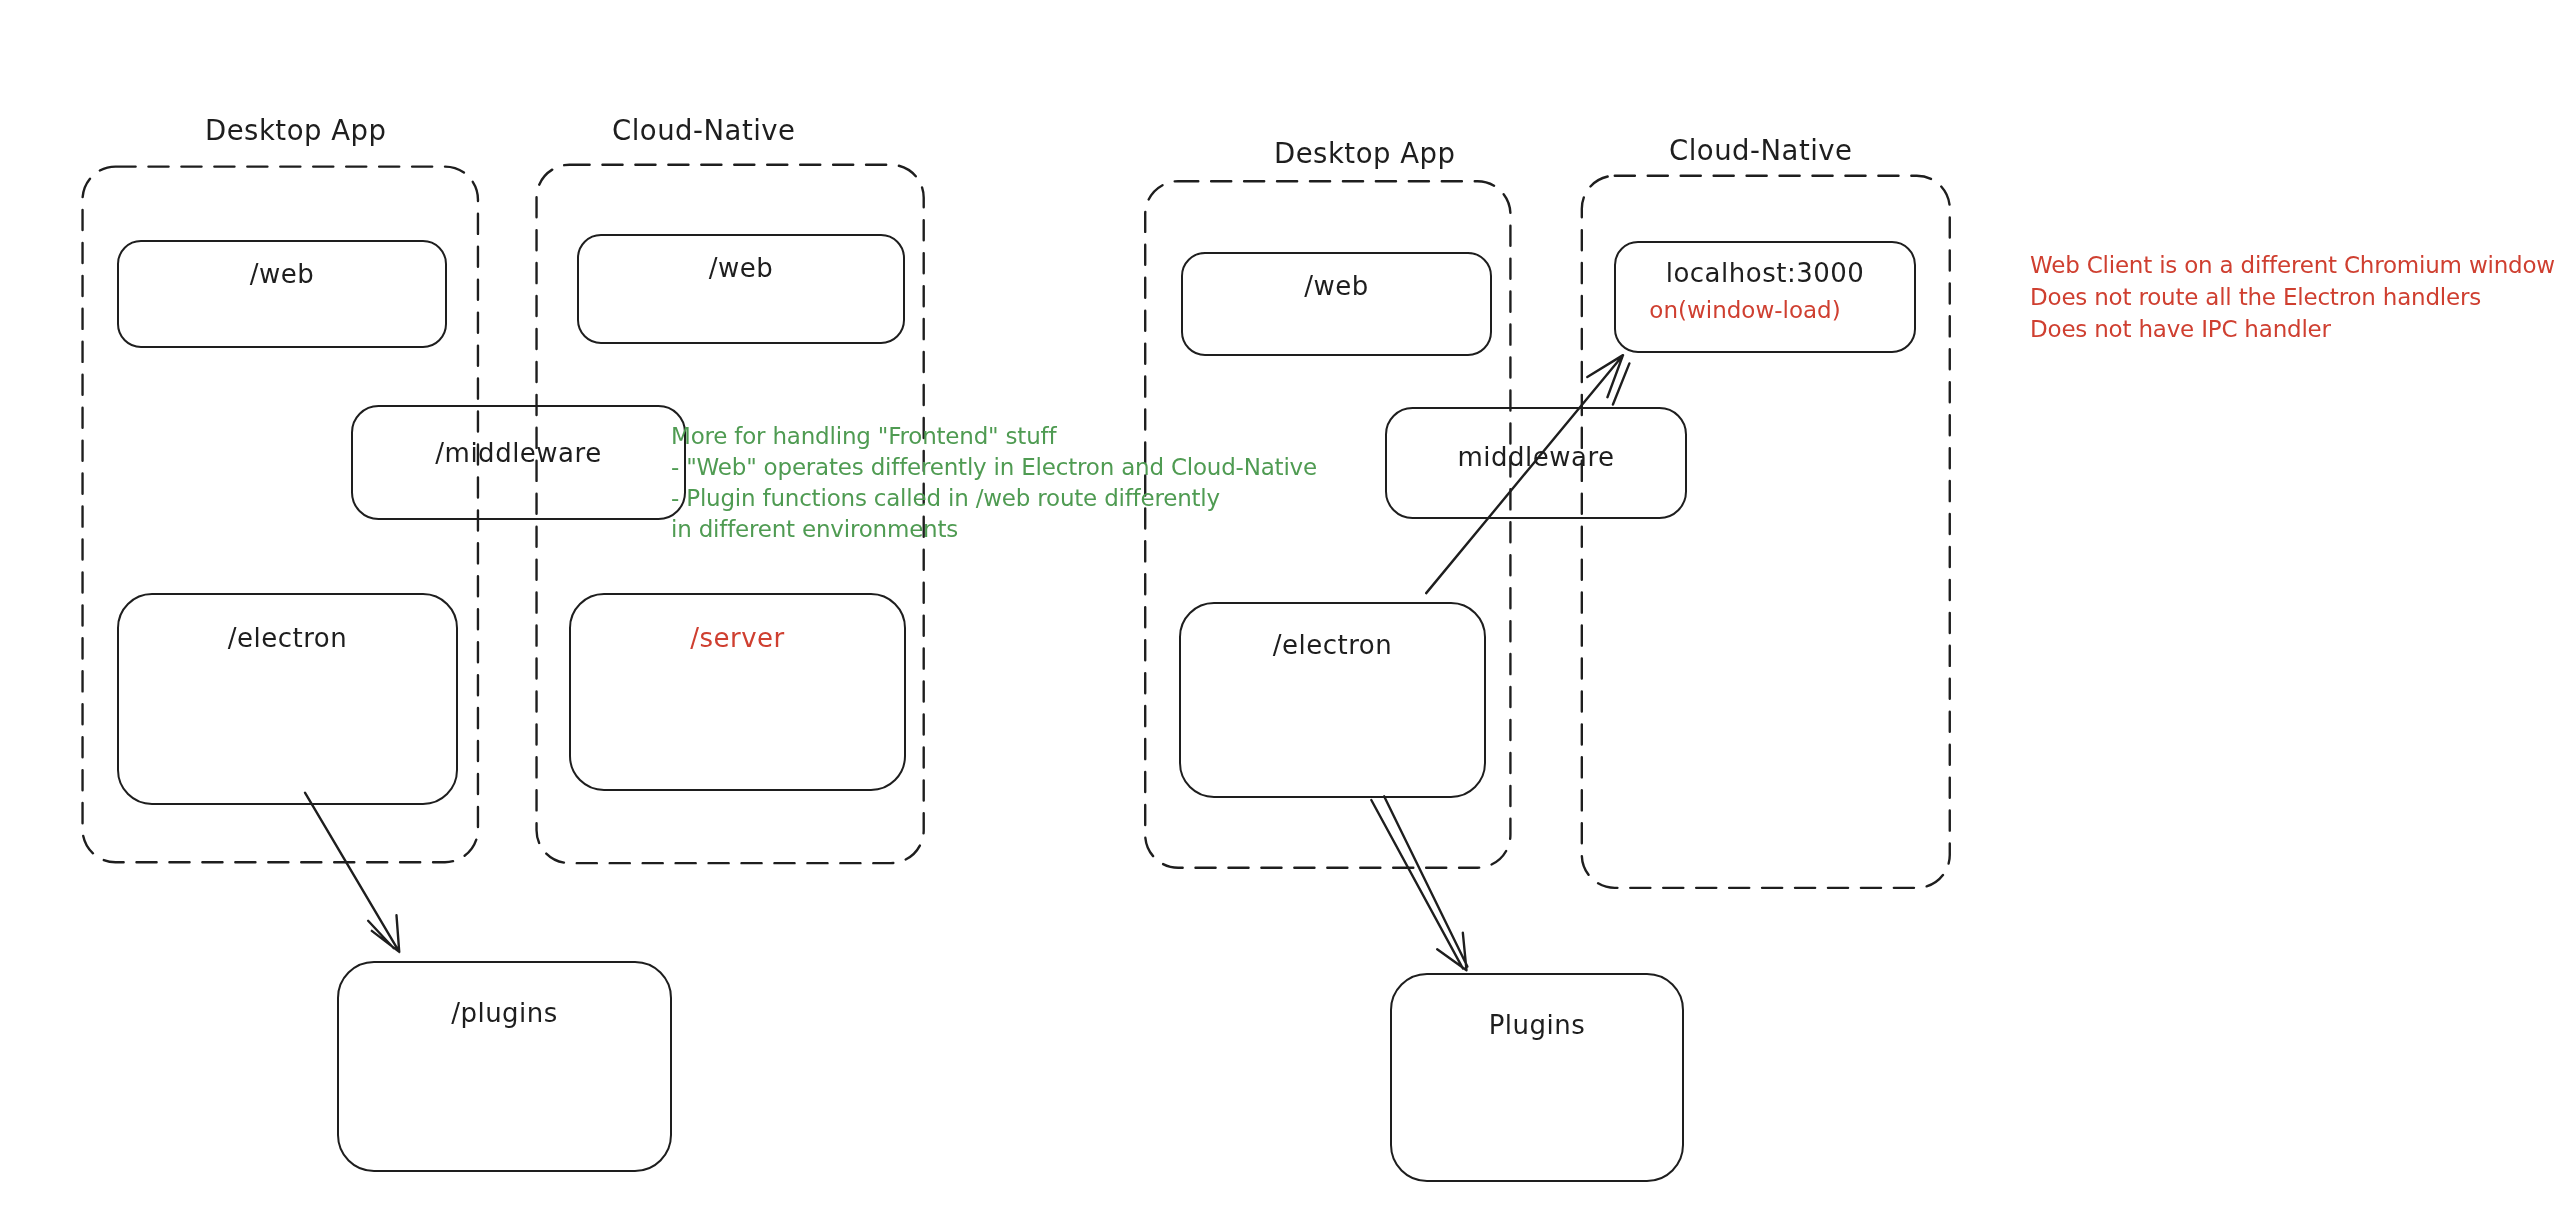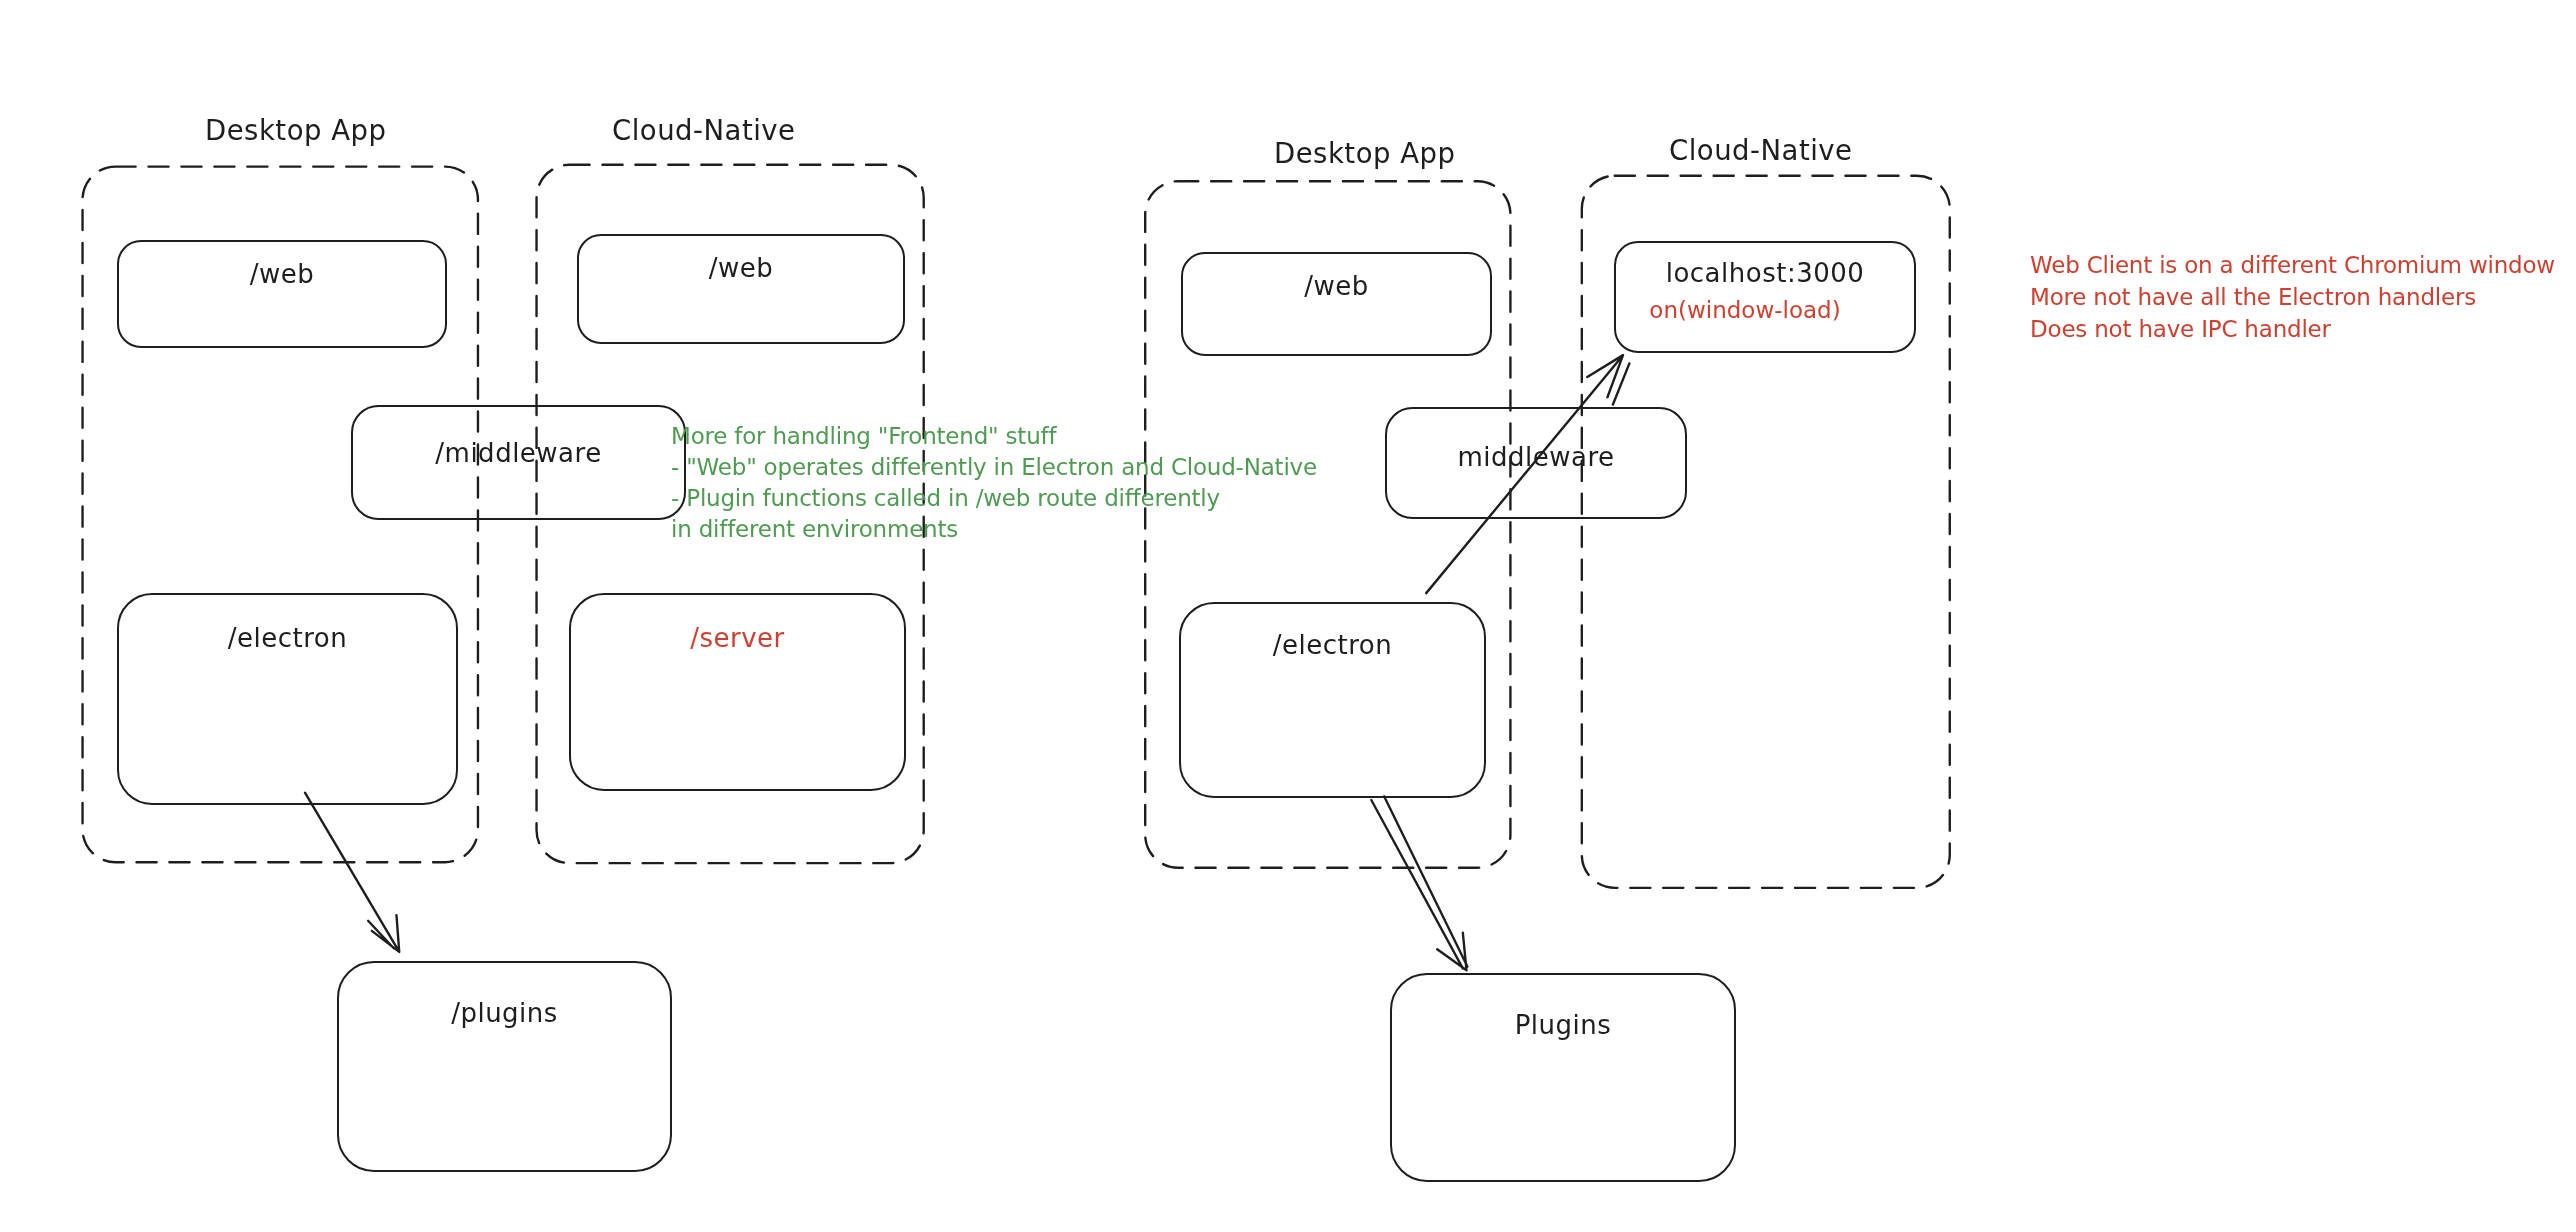--- a/index.html
+++ b/index.html
@@ -129,24 +129,24 @@
   </div>
 
   <div class="box" style="left:1369px; top:407px; width:302px; height:112px; border-radius:27.5px; padding-top:33px;margin-left:16px;">
     <span class="box-label">middleware</span>
   </div>
 
   <div class="box" style="left:1179px; top:602px; width:307px; height:196px; border-radius:35px; padding-top:26px;">
     <span class="box-label">/electron</span>
   </div>
 
-  <div class="box" style="left:1390px; top:973px; width:346px; height:209px; border-radius:37px; padding-top:35px;">
+  <div class="box" style="left:1390px; top:973px; width:294px; height:209px; border-radius:37px; padding-top:35px;">
     <span class="box-label">Plugins</span>
   </div>
 
   <div class="note red" style="left:2030px; top:249px;">
     <div>Web Client is on a different Chromium window</div>
-    <div>More not have all the Electron handlers</div>
+    <div>Does not route all the Electron handlers</div>
     <div>Does not have IPC handler</div>
   </div>
 
 </div>
 
 
 </body></html>

